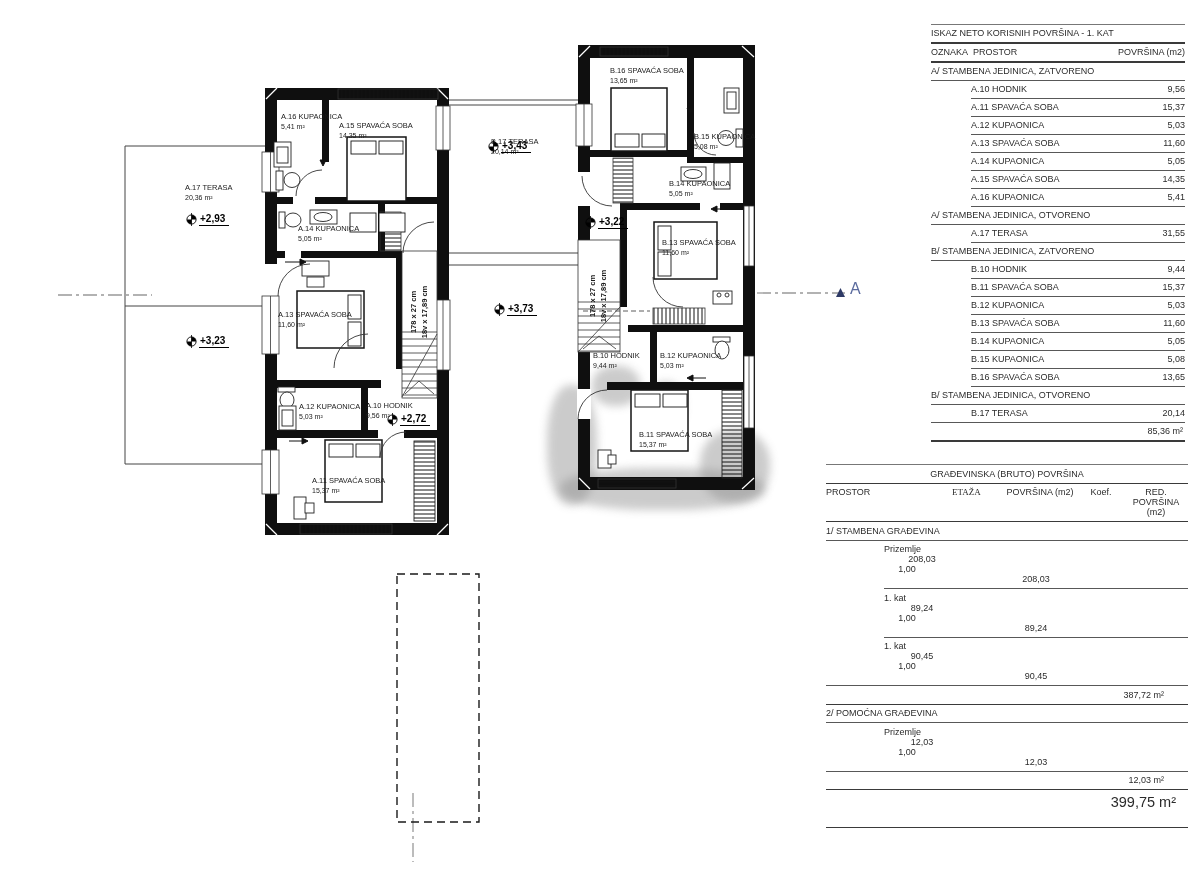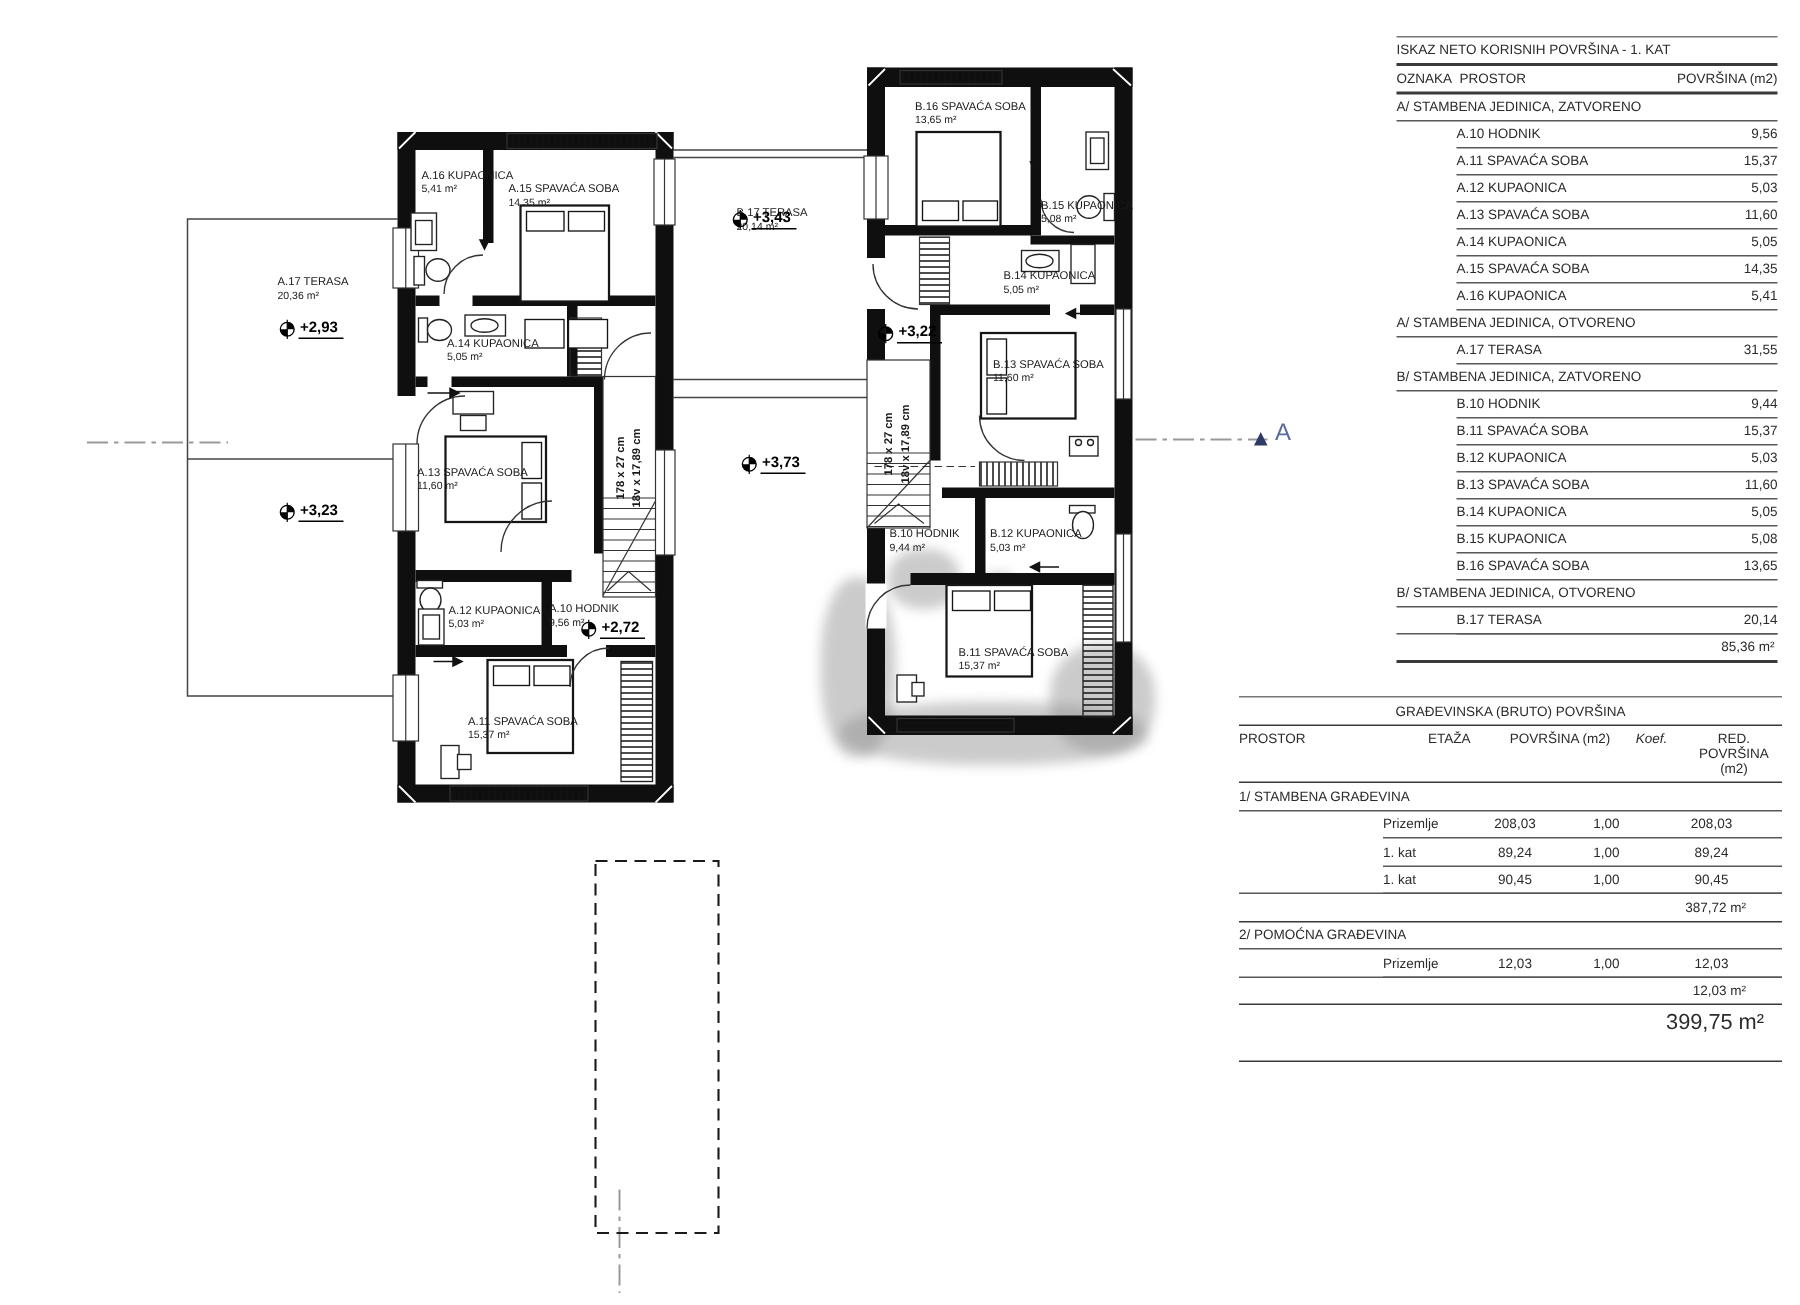--- a/index.html
+++ b/index.html
@@ -23,24 +23,24 @@
   .t1-title{text-align:left;padding:3px 0 4px;border-top:1px solid #777;border-bottom:2px solid #3a3a3a;}
   .t1-colhead{display:flex;padding:3px 0 4px;border-bottom:2px solid #3a3a3a;}
   .c-ozn{width:42px;} .c-pro{flex:1;} .c-pov{text-align:right;}
   .t1-group{padding:3px 0 4px;border-bottom:1px solid #585858;}
   .t1-row{display:flex;justify-content:space-between;margin-left:40px;padding:3px 0 4px;border-bottom:1px solid #585858;}
   .t1-subtotal{text-align:right;padding:3px 2px 4px 0;border-top:1px solid #585858;border-bottom:2px solid #3a3a3a;margin-top:-1px;}
   
   .gross-table{position:absolute;left:826px;top:464px;width:362px;font-size:9px;color:#2b2b2b;}
   .t2-title{text-align:center;padding:3.5px 0 4px;border-top:1px solid #777;border-bottom:1.5px solid #3a3a3a;}
   .t2-colhead{display:flex;padding:3.5px 0 4px;border-bottom:1.5px solid #3a3a3a;}
-  .c2-pro{width:126px;} .c2-eta{width:50px;} .c2-pov{width:76px;text-align:center;}
-  .c2-koef{width:46px;text-align:center;font-style:italic;} .c2-red{flex:1;text-align:center;}
+  .c2-pro{width:126px;} .c2-eta{width:50px;font-family:Liberation Serif, serif;} .c2-pov{width:76px;text-align:center;}
+  .c2-koef{width:46px;text-align:center;} .c2-red{flex:1;text-align:center;}
   .t2-group{padding:3.5px 0 4px;border-bottom:1px solid #585858;}
-  .t2-row{display:flex;margin-left:96px;padding:3.5px 0 4px;border-bottom:1px solid #585858;}
+  .t2-row{display:flex;margin-left:58px;padding:3.5px 0 4px;border-bottom:1px solid #585858;flex-direction:column;}
   .r2-eta{width:50px;} .r2-pov{width:76px;text-align:center;} .r2-koef{width:46px;text-align:center;}
   .r2-red{flex:1;text-align:center;}
   .t2-subtotal{text-align:right;padding:3.5px 24px 4px 0;border-top:1px solid #585858;border-bottom:1.5px solid #3a3a3a;margin-top:-1px;}
   .t2-total{text-align:right;font-size:14.5px;padding:4px 12px 17px 0;border-bottom:1.5px solid #3a3a3a;}
 </style>
 </head>
 <body>
 
 <div id="page">
 

